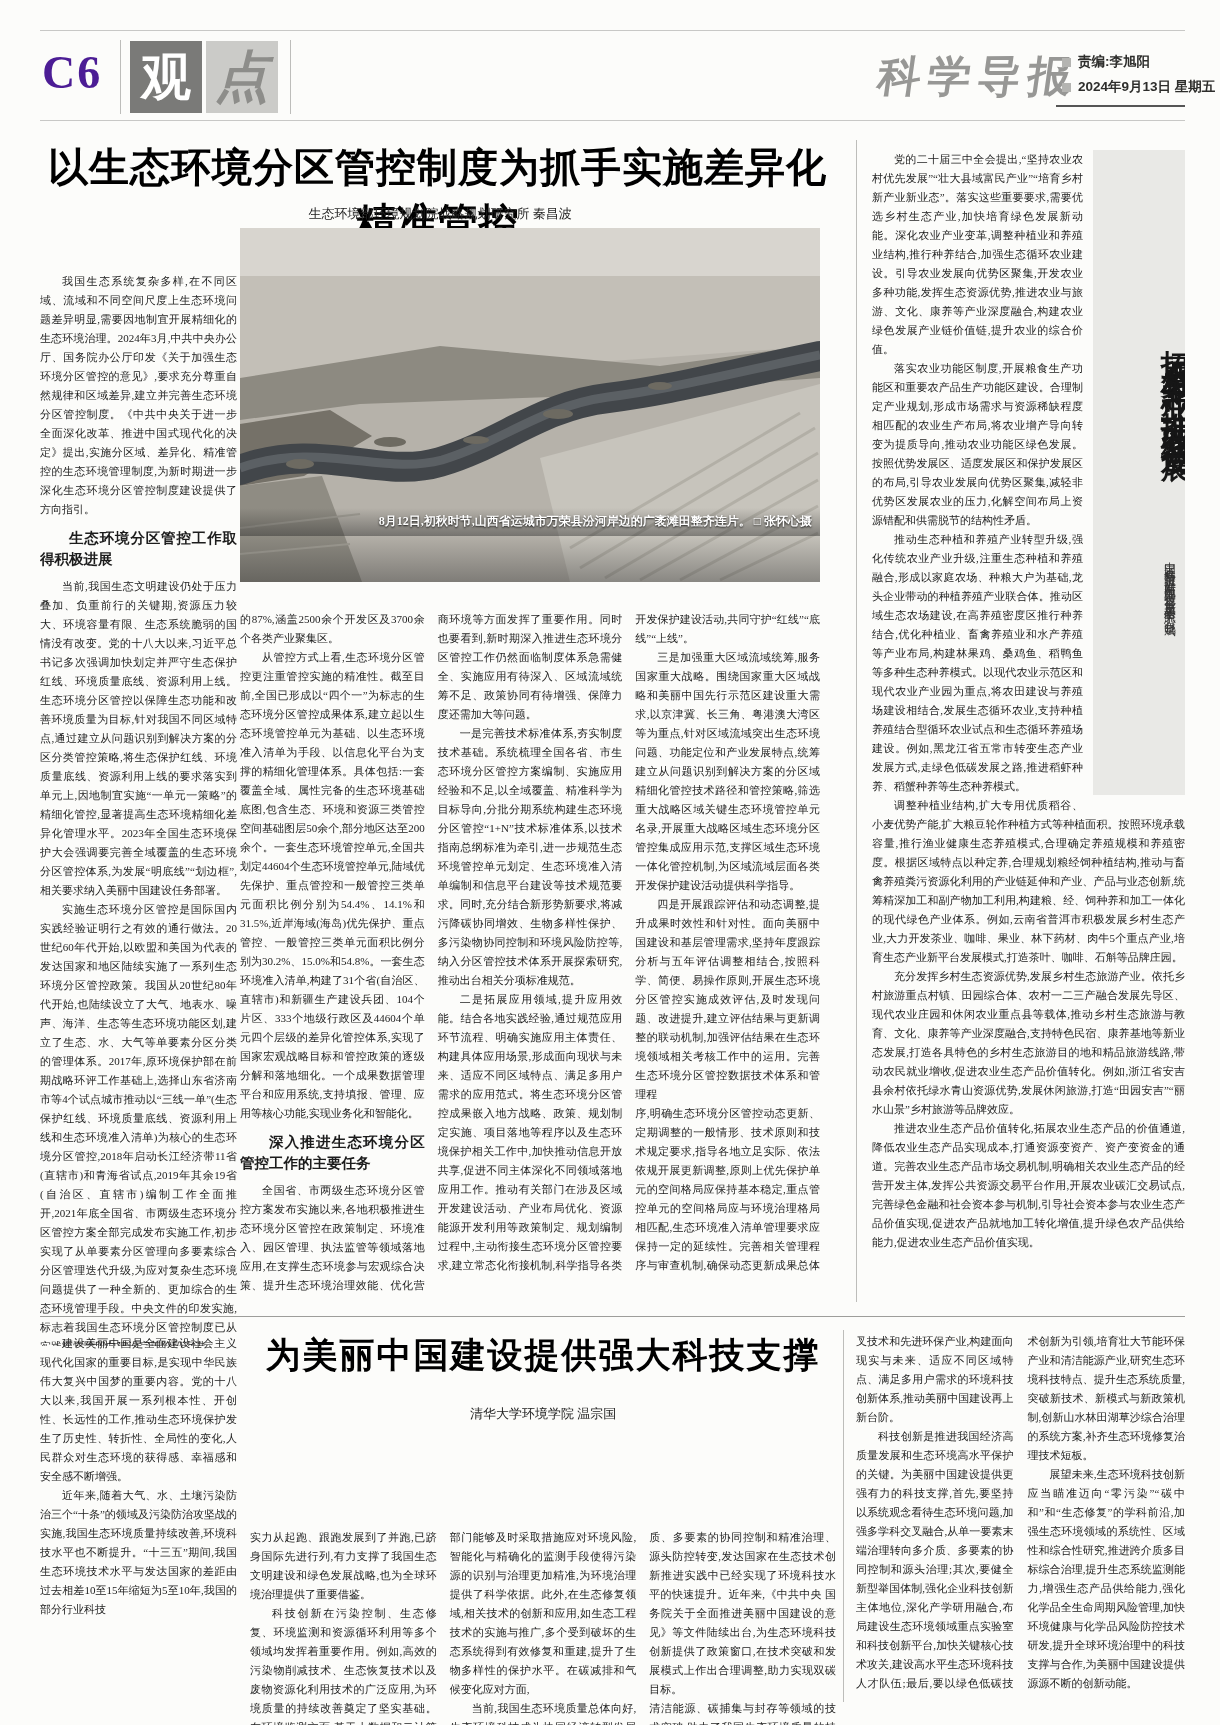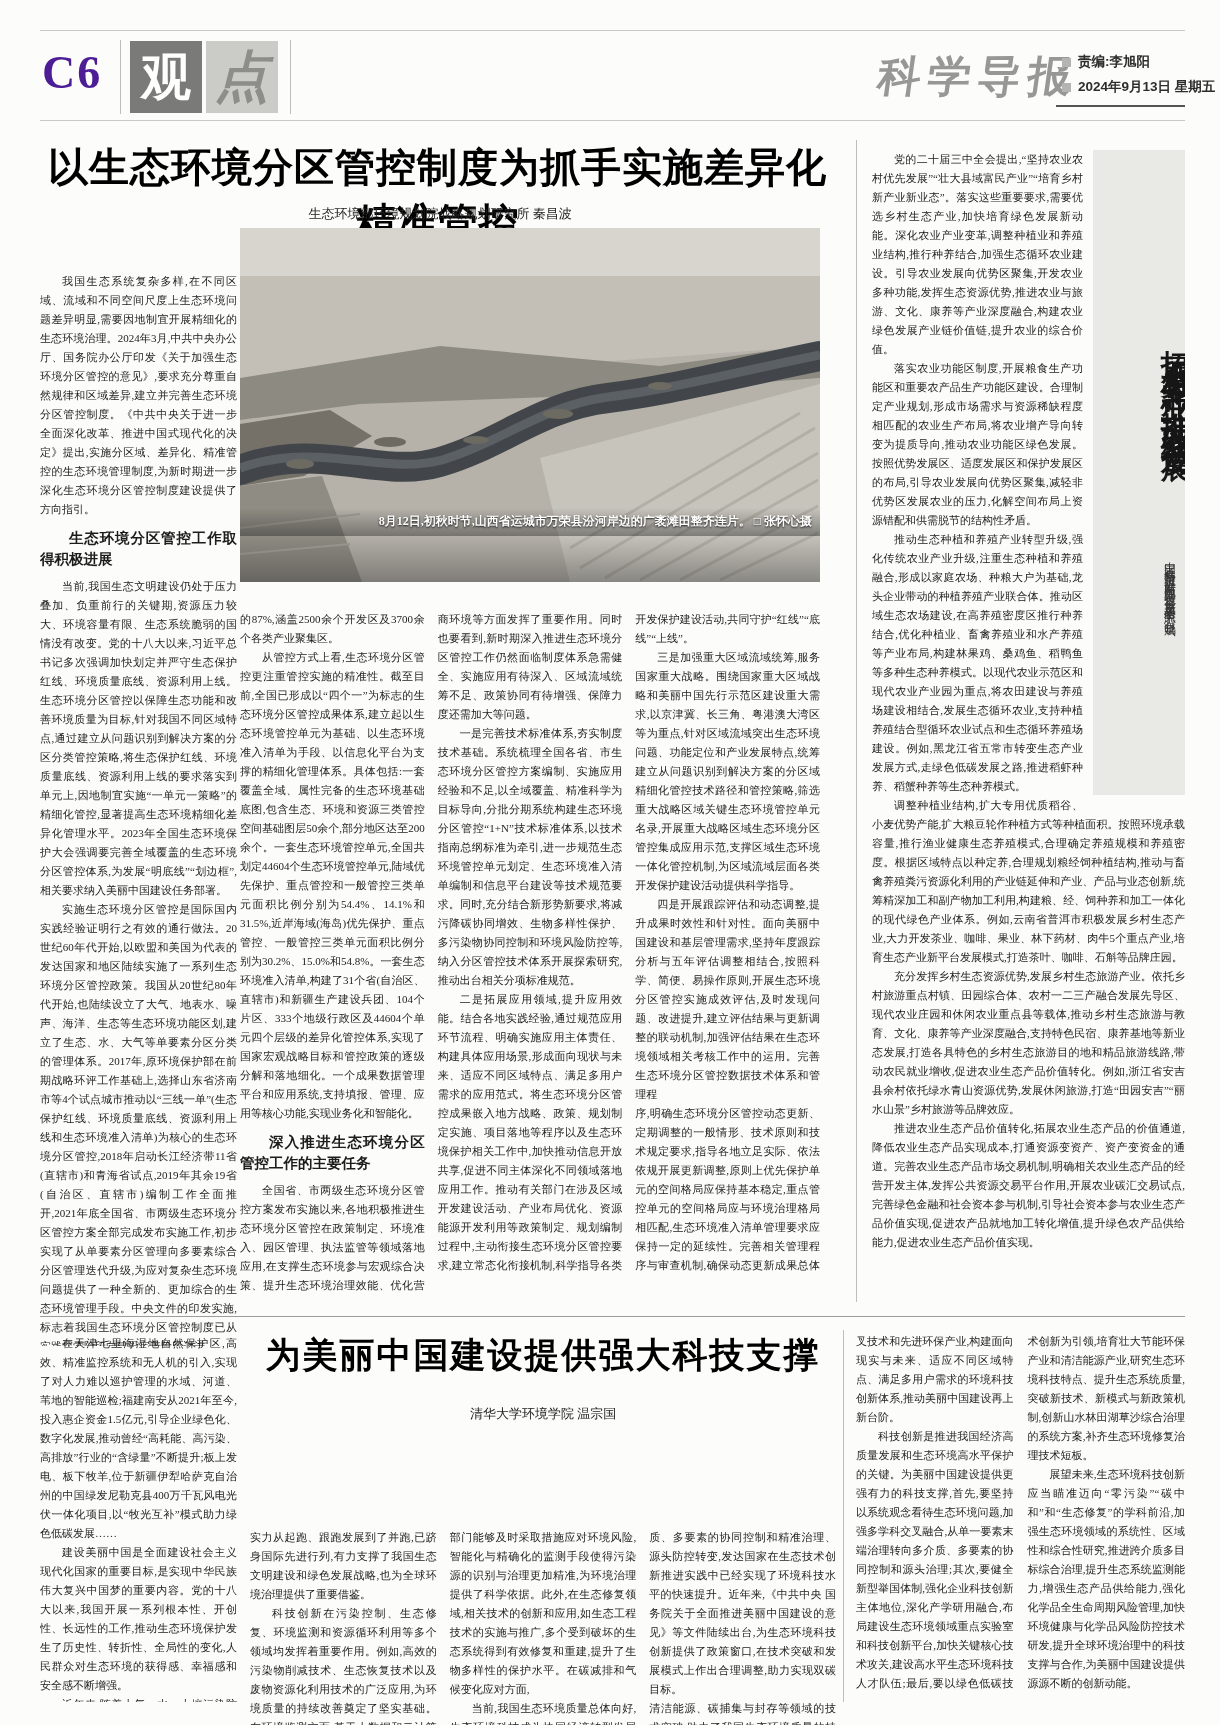--- a/index.html
+++ b/index.html
@@ -144,21 +144,20 @@
         <p class="para">推动生态种植和养殖产业转型升级,强化传统农业产业升级,注重生态种植和养殖融合,形成以家庭农场、种粮大户为基础,龙头企业带动的种植养殖产业联合体。推动区域生态农场建设,在高养殖密度区推行种养结合,优化种植业、畜禽养殖业和水产养殖等产业布局,构建林果鸡、桑鸡鱼、稻鸭鱼等多种生态种养模式。以现代农业示范区和现代农业产业园为重点,将农田建设与养殖场建设相结合,发展生态循环农业,支持种植养殖结合型循环农业试点和生态循环养殖场建设。例如,黑龙江省五常市转变生态产业发展方式,走绿色低碳发展之路,推进稻虾种养、稻蟹种养等生态种养模式。</p>
         <p class="para">调整种植业结构,扩大专用优质稻谷、小麦优势产能,扩大粮豆轮作种植方式等种植面积。按照环境承载容量,推行渔业健康生态养殖模式,合理确定养殖规模和养殖密度。根据区域特点以种定养,合理规划粮经饲种植结构,推动与畜禽养殖粪污资源化利用的产业链延伸和产业、产品与业态创新,统筹精深加工和副产物加工利用,构建粮、经、饲种养和加工一体化的现代绿色产业体系。例如,云南省普洱市积极发展乡村生态产业,大力开发茶业、咖啡、果业、林下药材、肉牛5个重点产业,培育生态产业新平台发展模式,打造茶叶、咖啡、石斛等品牌庄园。</p>
         <p class="para">充分发挥乡村生态资源优势,发展乡村生态旅游产业。依托乡村旅游重点村镇、田园综合体、农村一二三产融合发展先导区、现代农业庄园和休闲农业重点县等载体,推动乡村生态旅游与教育、文化、康养等产业深度融合,支持特色民宿、康养基地等新业态发展,打造各具特色的乡村生态旅游目的地和精品旅游线路,带动农民就业增收,促进农业生态产品价值转化。例如,浙江省安吉县余村依托绿水青山资源优势,发展休闲旅游,打造“田园安吉”“丽水山景”乡村旅游等品牌效应。</p>
         <p class="para">推进农业生态产品价值转化,拓展农业生态产品的价值通道,降低农业生态产品实现成本,打通资源变资产、资产变资金的通道。完善农业生态产品市场交易机制,明确相关农业生态产品的经营开发主体,发挥公共资源交易平台作用,开展农业碳汇交易试点,完善绿色金融和社会资本参与机制,引导社会资本参与农业生态产品价值实现,促进农产品就地加工转化增值,提升绿色农产品供给能力,促进农业生态产品价值实现。</p>
       </div>
   </div>
 
   <div class="hrule" style="left:40px;top:1316px;width:1145px;background:#9d9d9a;"></div>
 
   <div class="abs textcol" style="left:40px;top:1334px;width:197px;height:368px;">
-      <p class="para">在天津七里海湿地自然保护区,高效、精准监控系统和无人机的引入,实现了对人力难以巡护管理的水域、河道、苇地的智能巡检;福建南安从2021年至今,投入惠企资金1.5亿元,引导企业绿色化、数字化发展,推动曾经“高耗能、高污染、高排放”行业的“含绿量”不断提升;板上发电、板下牧羊,位于新疆伊犁哈萨克自治州的中国绿发尼勒克县400万千瓦风电光伏一体化项目,以“牧光互补”模式助力绿色低碳发展……</p>
       <p class="para">建设美丽中国是全面建设社会主义现代化国家的重要目标,是实现中华民族伟大复兴中国梦的重要内容。党的十八大以来,我国开展一系列根本性、开创性、长远性的工作,推动生态环境保护发生了历史性、转折性、全局性的变化,人民群众对生态环境的获得感、幸福感和安全感不断增强。</p>
       <p class="para">近年来,随着大气、水、土壤污染防治三个“十条”的领域及污染防治攻坚战的实施,我国生态环境质量持续改善,环境科技水平也不断提升。“十三五”期间,我国生态环境技术水平与发达国家的差距由过去相差10至15年缩短为5至10年,我国的部分行业科技</p>
     </div>
 
   <div class="abs headline" style="left:250px;top:1332px;width:586px;font-size:35px;letter-spacing:2px;">为美丽中国建设提供强大科技支撑</div>
   <div class="abs byline" style="left:250px;top:1405px;width:586px;">清华大学环境学院  温宗国</div>
 
   <div class="abs textcol cols3" style="left:250px;top:1500px;width:586px;height:268px;margin-top:28px;">
       <p class="para cont">实力从起跑、跟跑发展到了并跑,已跻身国际先进行列,有力支撑了我国生态文明建设和绿色发展战略,也为全球环境治理提供了重要借鉴。</p>
       <p class="para">科技创新在污染控制、生态修复、环境监测和资源循环利用等多个领域均发挥着重要作用。例如,高效的污染物削减技术、生态恢复技术以及废物资源化利用技术的广泛应用,为环境质量的持续改善奠定了坚实基础。在环境监测方面,基于大数据和云计算的环境监测网络得以建立,实现了对水、气、土等环境要素的全方位监控。通过实时数据的分析与预测,相关部门能够及时采取措施应对环境风险,智能化与精确化的监测手段使得污染源的识别与治理更加精准,为环境治理提供了科学依据。此外,在生态修复领域,相关技术的创新和应用,如生态工程技术的实施与推广,多个受到破坏的生态系统得到有效修复和重建,提升了生物多样性的保护水平。在碳减排和气候变化应对方面,</p>

